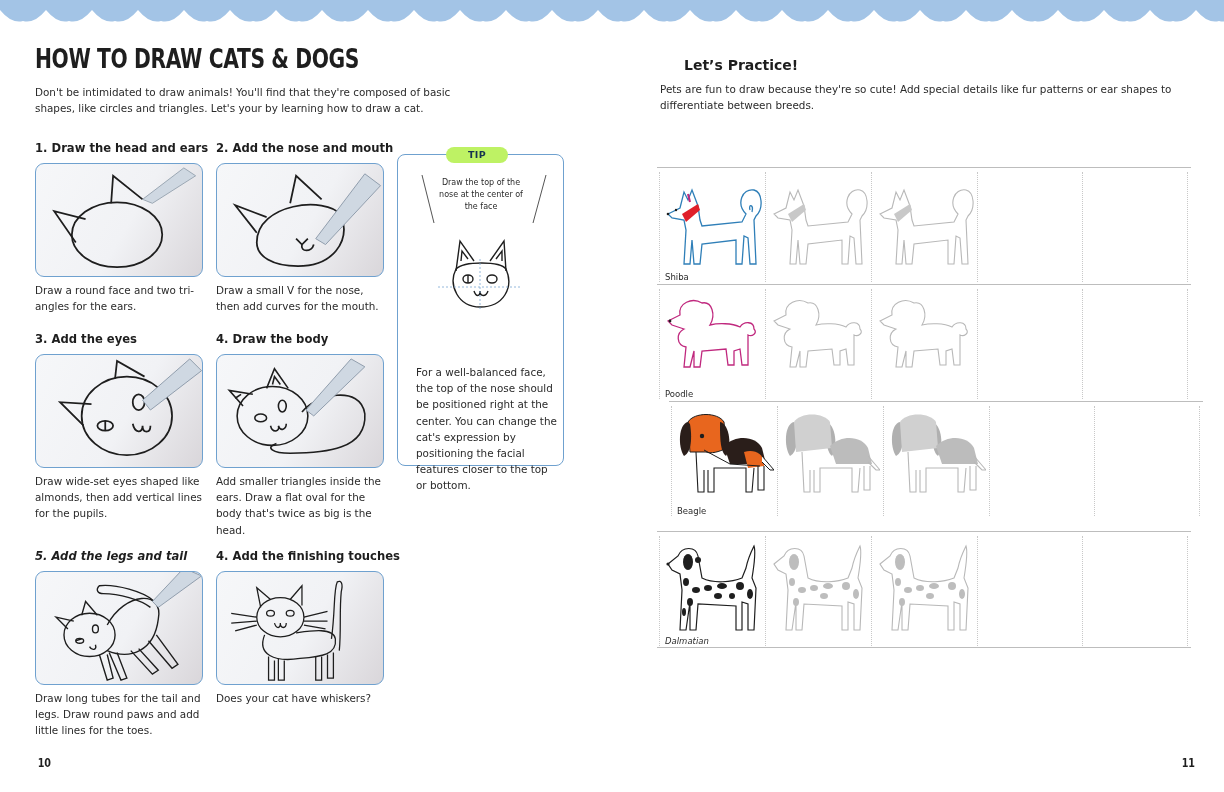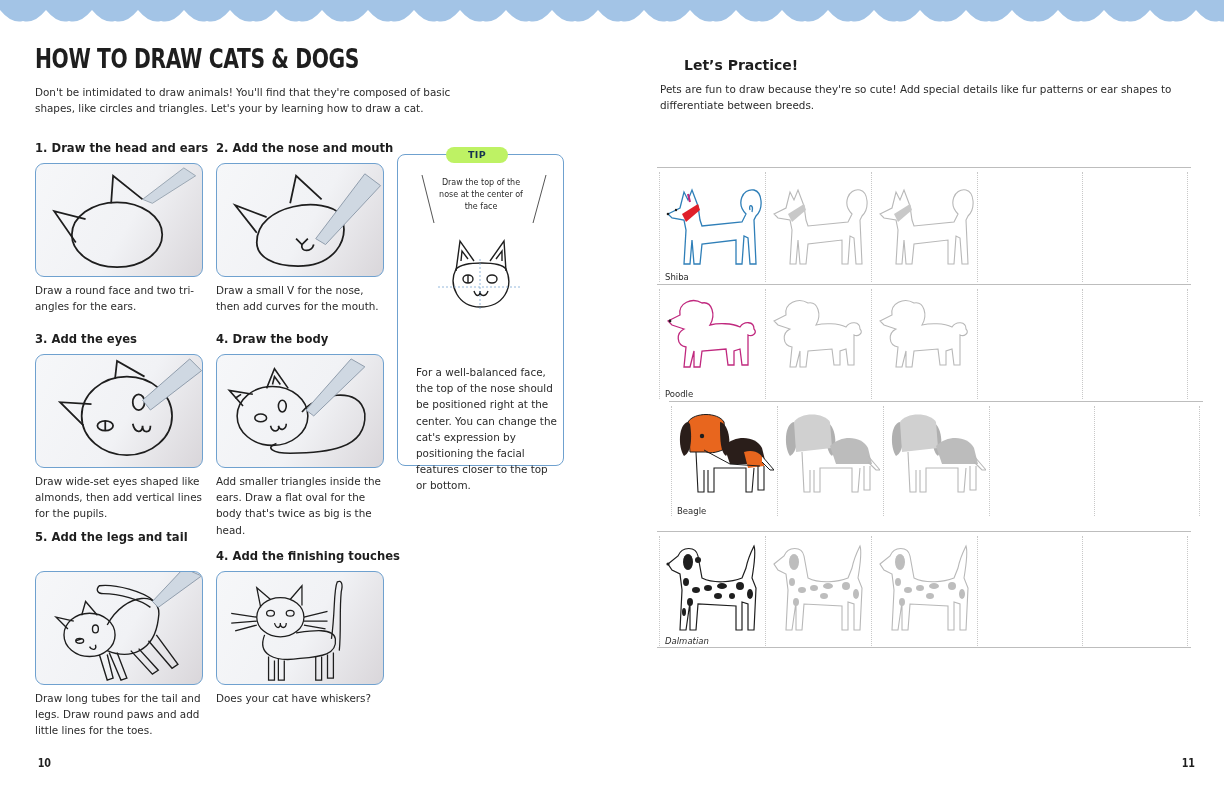--- a/index.html
+++ b/index.html
@@ -141,21 +141,21 @@
         <ellipse cx="44" cy="64" rx="6" ry="4"></ellipse>
         <ellipse cx="66" cy="52" rx="4" ry="6"></ellipse>
         <path d="M54 72 C56 80 64 78 62 72 C64 78 70 76 70 70"></path>
         <path d="M86 58 C100 40 146 30 150 60 C152 96 110 100 74 100 C56 100 48 94 60 90"></path>
       </g>
       <path d="M90 56 L136 4 L150 12 L98 62 Z" fill="#cfd8e2" stroke="#8f9cab" stroke-width="1"></path>
     </svg>
   </div>
   <p class="caption" style="left:216px; top:473px;">Add smaller triangles inside the ears. Draw a flat oval for the body that's twice as big is the head.</p>
 
-  <div class="step-title" style="left:35px; top:530px;">5. Add the legs and tail</div>
+  <div class="step-title" style="left:35px; top:549px;font-style:italic;">5. Add the legs and tail</div>
   <div class="frame" style="left:35px; top:571px;">
     <svg viewBox="0 0 168 114">
       <g fill="none" stroke="#1e1e1e" stroke-width="1.4">
         <ellipse cx="54" cy="64" rx="26" ry="22"></ellipse>
         <path d="M32 58 L20 46 L38 50"></path>
         <path d="M46 44 L50 30 L62 44"></path>
         <path d="M40 70 L46 68"></path>
           <ellipse cx="44" cy="70" rx="4" ry="2.5"></ellipse>
         <ellipse cx="60" cy="58" rx="3" ry="4"></ellipse>
         <path d="M54 76 C56 80 62 80 60 74"></path>

